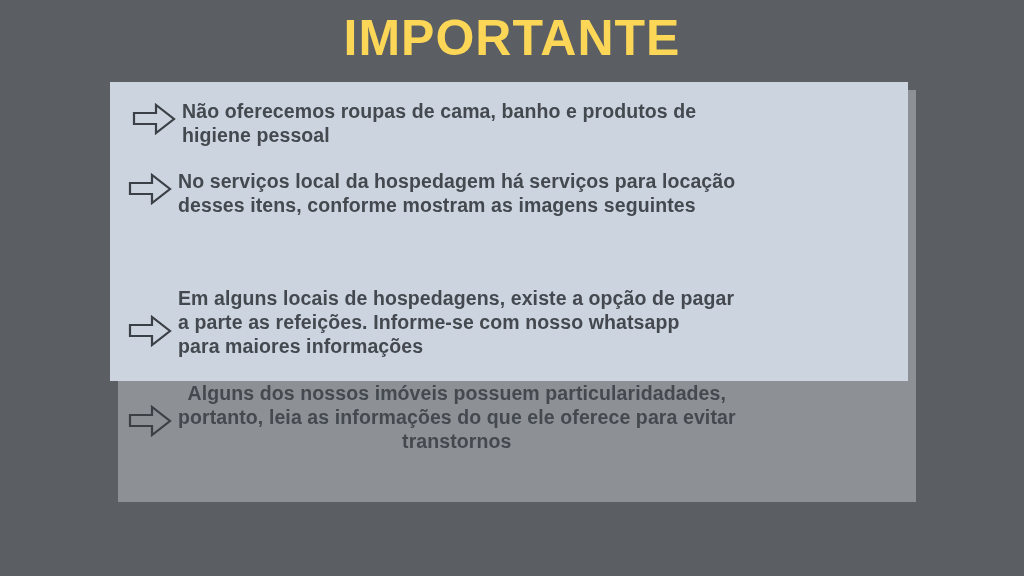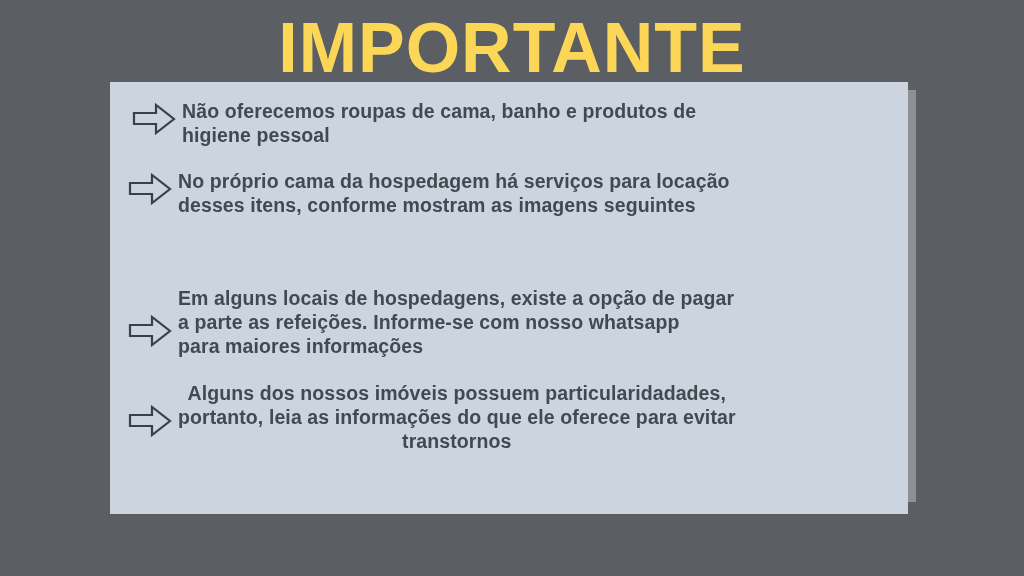--- a/index.html
+++ b/index.html
@@ -18,41 +18,41 @@
     width: 1024px;
     height: 576px;
     background: #5b5f63;
   }
   .title {
     position: absolute;
     top: 12px;
     left: 0;
     width: 1024px;
     text-align: center;
-    font-size: 70px;
+    font-size: 50px;
     font-weight: bold;
     letter-spacing: 1px;
     color: #fcd757;
     line-height: 1.05;
     font-family: "Liberation Sans", sans-serif;
   }
   .panel-shadow {
     position: absolute;
     left: 118px;
     top: 90px;
     width: 798px;
     height: 412px;
     background: #8d9196;
   }
   .panel {
     position: absolute;
     left: 110px;
     top: 82px;
     width: 798px;
-    height: 432px;
+    height: 299px;
     background: #ccd4df;
     box-sizing: border-box;
     padding: 8px;
   }
   .items {
     position: absolute;
     left: 0;
     top: 0;
     width: 798px;
     height: 412px;
@@ -118,21 +118,21 @@
         <span class="item-text">Não oferecemos roupas de cama, banho e produtos de
 higiene pessoal</span>
       </div>
 
       <div class="item" id="item-1">
         <span class="arrow">
           <svg width="44" height="34" viewBox="0 0 44 34">
             <path d="M2 11 L24 11 L24 3 L42 17 L24 31 L24 22 L2 22 Z" fill="none" stroke="#3b4046" stroke-width="2.2" stroke-linejoin="miter"></path>
           </svg>
         </span>
-        <span class="item-text">No próprio cama da hospedagem há serviços para locação
+        <span class="item-text">No serviços local da hospedagem há serviços para locação
 desses itens, conforme mostram as imagens seguintes</span>
       </div>
 
 
       <div class="item" id="item-3">
         <span class="arrow">
           <svg width="44" height="34" viewBox="0 0 44 34">
             <path d="M2 11 L24 11 L24 3 L42 17 L24 31 L24 22 L2 22 Z" fill="none" stroke="#3b4046" stroke-width="2.2" stroke-linejoin="miter"></path>
           </svg>
         </span>

